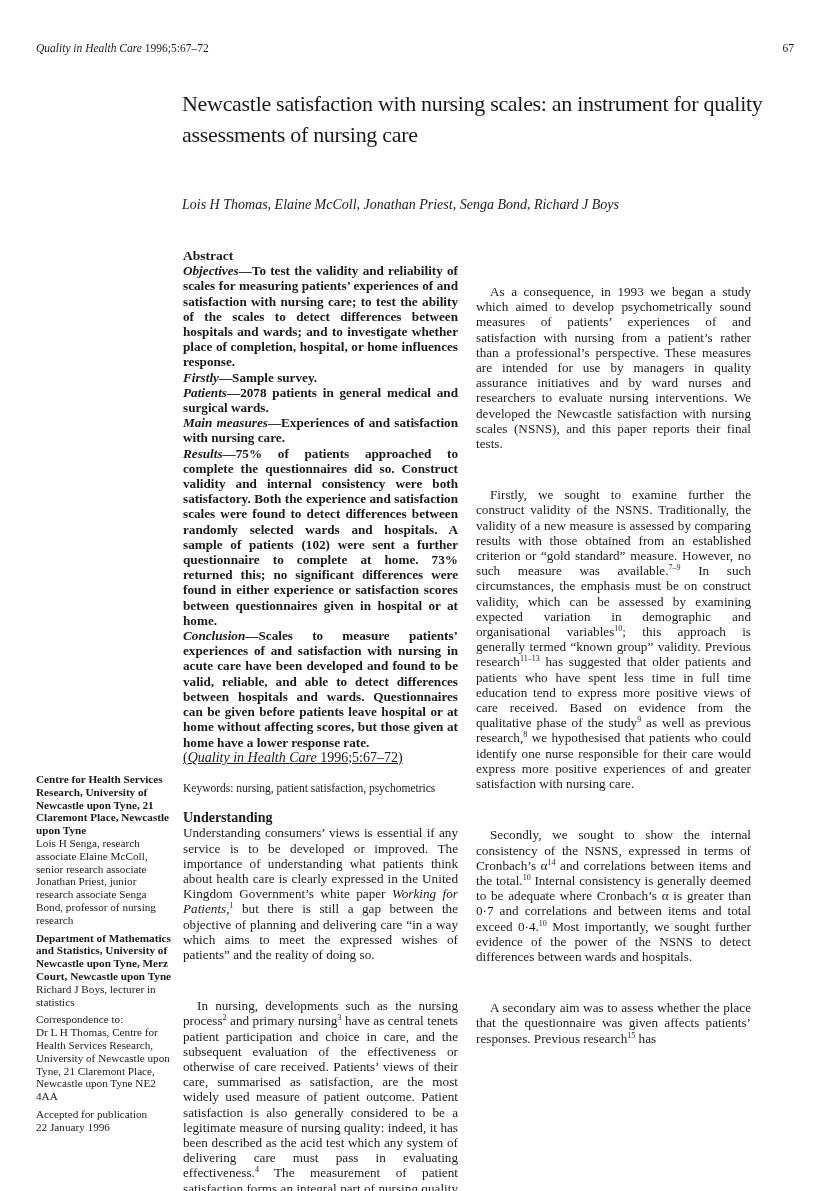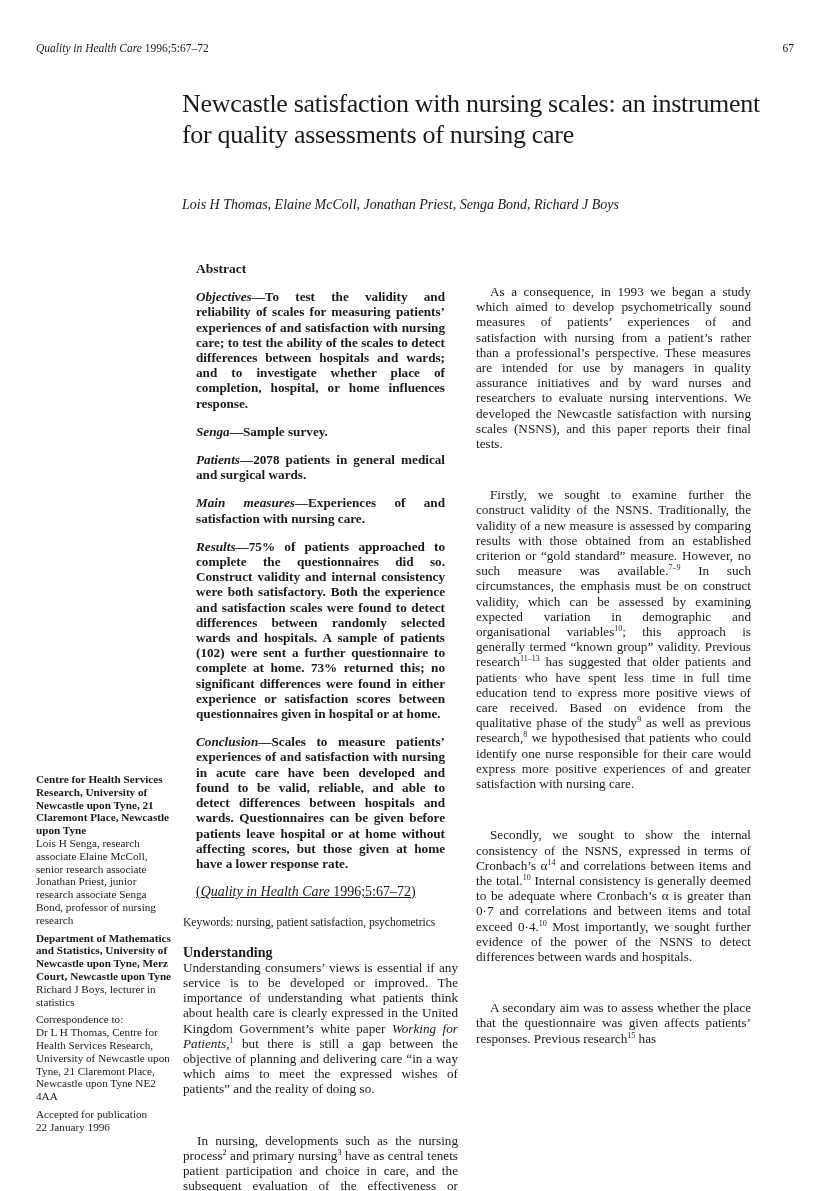--- a/index.html
+++ b/index.html
@@ -7,42 +7,42 @@
     width: 816px; height: 1191px; position: relative; overflow: hidden;
     font-family: "Liberation Serif", "DejaVu Serif", serif; color: #1a1a1a;
   }
   .running-head {
     position: absolute; top: 42px; left: 36px; right: 22px;
     font-size: 11.5px; display: flex; justify-content: space-between;
   }
   .running-head .journal { font-style: italic; }
   .title {
     position: absolute; top: 88px; left: 182px; width: 600px;
-    font-size: 26px; line-height: 31px; font-weight: normal; margin: 0;
+    font-size: 22px; line-height: 31px; font-weight: normal; margin: 0;
     letter-spacing: -0.3px;
   }
   .authors {
     position: absolute; top: 197px; left: 182px; width: 600px;
     font-size: 14px;
     font-style: italic;
   }
   .margin-col {
     position: absolute; top: 773px; left: 36px; width: 140px;
     font-size: 11.2px; line-height: 12.8px;
   }
   .margin-col .aff { font-weight: bold; }
   .margin-col .block { margin-bottom: 5px; }
   .col {
     position: absolute; top: 248px; width: 275px;
     font-size: 13.2px; line-height: 15.2px; text-align: justify;
   }
   .col.left { left: 183px; }
   .col.right { left: 476px; }
   .abstract { font-weight: bold; }
-  .abstract p { margin: 13px; }
+  .abstract p { margin: 0; }
   .abstract .label { font-style: italic; }
   .abstract-heading { font-weight: bold; font-size: 13.5px; margin: 0; }
   .citation { font-size: 14px; font-weight: normal; margin: 2px 0 0 0; text-decoration: underline; }
   .citation i { font-style: italic; }
   .keywords { font-size: 11.5px; margin: 16px 0 14px 0; }
   .section-heading { font-weight: bold; font-size: 14px; margin: 0; }
   .body p { margin: 0; }
   .body p.indent { text-indent: 14px; margin-top: 36px; }
   sup { font-size: 8px; line-height: 0; vertical-align: super; }
 </style>
@@ -74,21 +74,21 @@
   <div class="block">
     <div>Accepted for publication</div>
     <div>22 January 1996</div>
   </div>
 </div>
 
 <div class="col left">
   <div class="abstract">
     <p class="abstract-heading">Abstract</p>
     <p><span class="label">Objectives</span><span>—To test the validity and reliability of scales for measuring patients’ experiences of and satisfaction with nursing care; to test the ability of the scales to detect differences between hospitals and wards; and to investigate whether place of completion, hospital, or home influences response.</span></p>
-    <p><span class="label">Senga</span><span>—Sample survey.</span></p>
+    <p><span class="label">Firstly</span><span>—Sample survey.</span></p>
     <p><span class="label">Patients</span><span>—2078 patients in general medical and surgical wards.</span></p>
     <p><span class="label">Main measures</span><span>—Experiences of and satisfaction with nursing care.</span></p>
     <p><span class="label">Results</span><span>—75% of patients approached to complete the questionnaires did so. Construct validity and internal consistency were both satisfactory. Both the experience and satisfaction scales were found to detect differences between randomly selected wards and hospitals. A sample of patients (102) were sent a further questionnaire to complete at home. 73% returned this; no significant differences were found in either experience or satisfaction scores between questionnaires given in hospital or at home.</span></p>
     <p><span class="label">Conclusion</span><span>—Scales to measure patients’ experiences of and satisfaction with nursing in acute care have been developed and found to be valid, reliable, and able to detect differences between hospitals and wards. Questionnaires can be given before patients leave hospital or at home without affecting scores, but those given at home have a lower response rate.</span></p>
     <p class="citation"><span>(</span><i>Quality in Health Care</i> <span>1996;5:67–72)</span></p>
   </div>
 
   <div class="keywords">Keywords: nursing, patient satisfaction, psychometrics</div>
 
   <div class="body">

